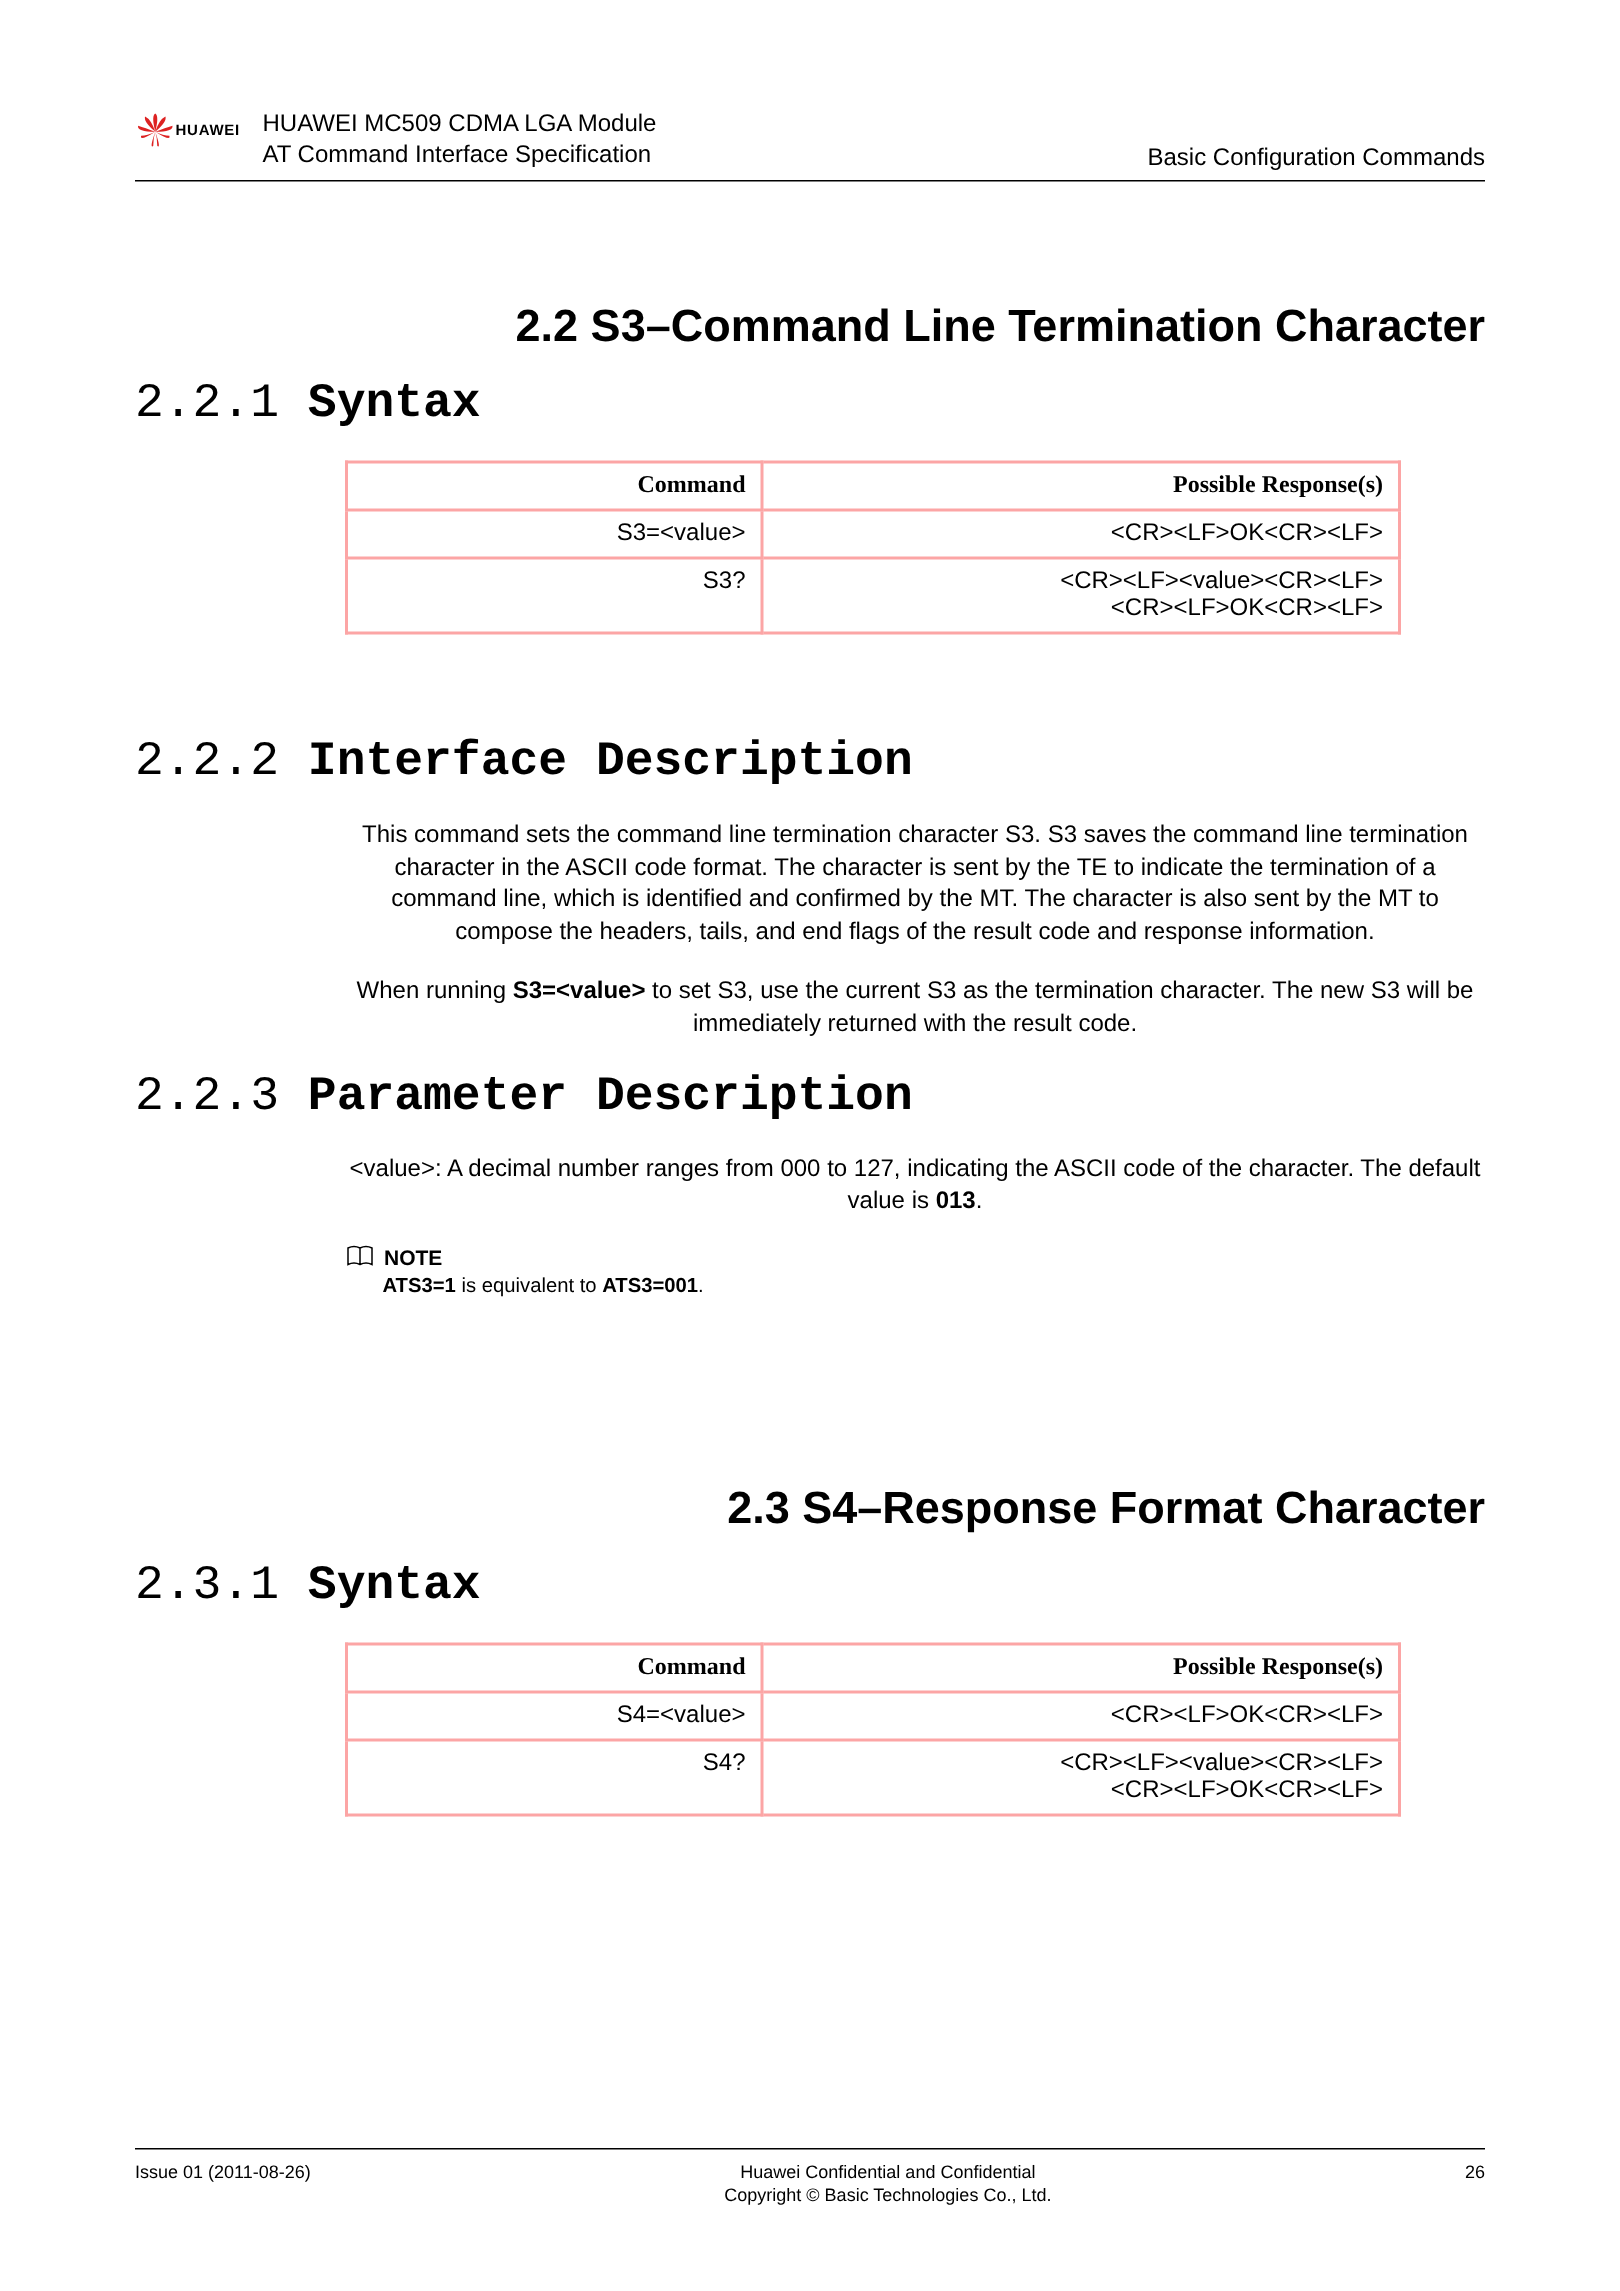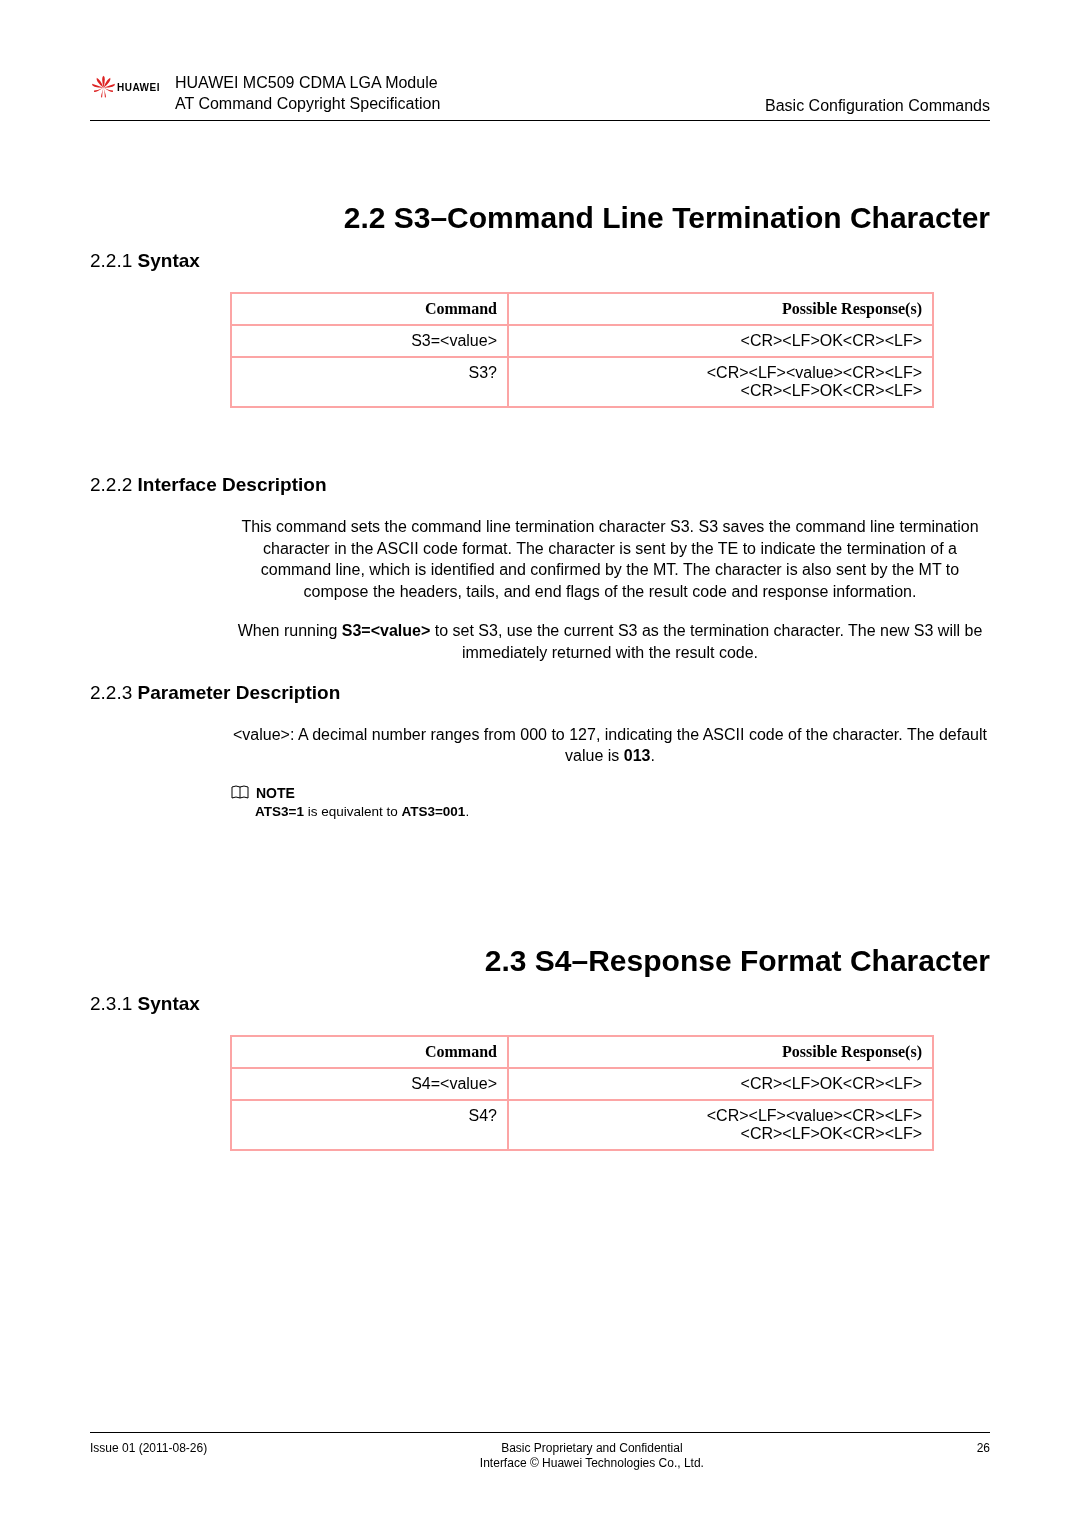--- a/index.html
+++ b/index.html
@@ -55,22 +55,22 @@
     padding-top: 80px;
   }
   h1.section {
     font-family: Liberation Sans, sans-serif;
     font-size: 30px;
     font-weight: bold;
     margin: 0 0 15px 0;
     text-align: right;
   }
   h2.subsection {
-    font-family: Liberation Sans, sans-serif;
-    font-size: 19px;
+    font-family: Liberation Mono, monospace;
+    font-size: 32px;
     margin: 0 0 20px 0;
   }
   h2.subsection .num {
     font-weight: normal;
   }
   h2.subsection .title {
     font-weight: bold;
   }
   table.command-table {
     border-collapse: collapse;
@@ -152,21 +152,21 @@
           <path d="M20 18 Q4 28 6 22 Q12 22 20 18"></path>
           <path d="M20 18 Q36 28 34 22 Q28 22 20 18"></path>
           <path d="M20 18 Q14 35 18 32 Q18 24 20 18"></path>
           <path d="M20 18 Q26 35 22 32 Q22 24 20 18"></path>
         </g>
       </svg>
       <div class="logo-label">HUAWEI</div>
     </div>
     <div class="header-left">
       <div>HUAWEI MC509 CDMA LGA Module</div>
-      <div>AT Command Copyright Specification</div>
+      <div>AT Command Interface Specification</div>
     </div>
     <div class="header-right">Basic Configuration Commands</div>
   </div>
 
   <div class="content">
 
     <h1 class="section">2.2 S3–Command Line Termination Character</h1>
 
     <h2 class="subsection"><span class="num">2.2.1 </span><span class="title">Syntax</span></h2>
 
@@ -235,18 +235,18 @@
           <div>&lt;CR&gt;&lt;LF&gt;OK&lt;CR&gt;&lt;LF&gt;</div>
         </td>
       </tr>
     </tbody>
       </table>
   </div>
 
   <div class="footer">
     <div>Issue 01 (2011-08-26)</div>
     <div class="footer-center">
-      <div>Basic Proprietary and Confidential</div>
-      <div>Interface © Huawei Technologies Co., Ltd.</div>
+      <div>Huawei Confidential and Confidential</div>
+      <div>Copyright © Basic Technologies Co., Ltd.</div>
     </div>
     <div>26</div>
   </div>
 </div>
 
 </body></html>

